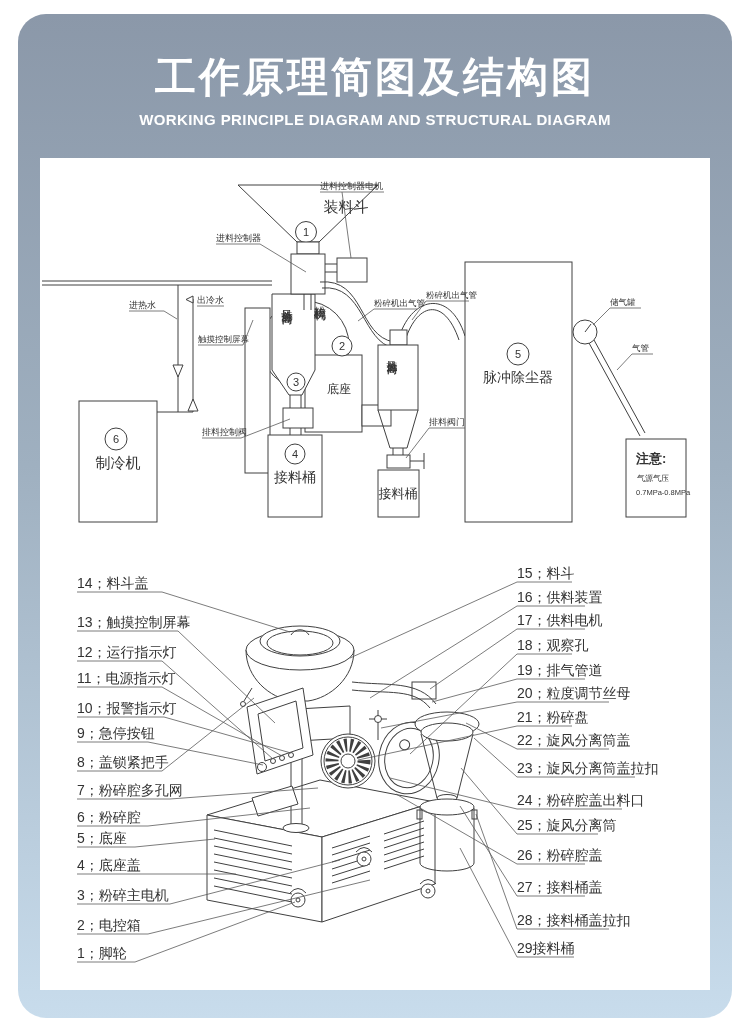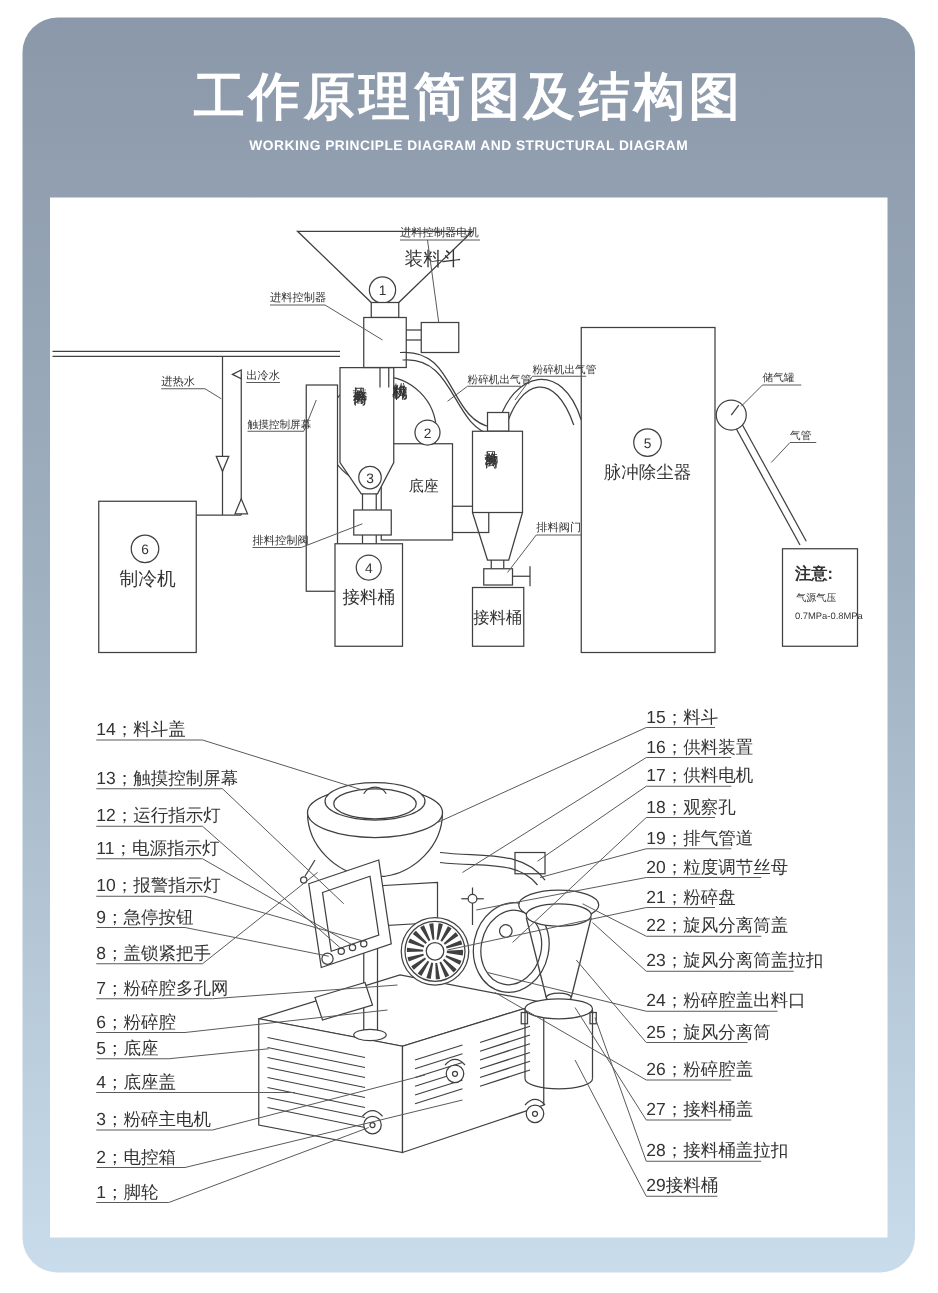--- a/index.html
+++ b/index.html
@@ -2,21 +2,21 @@
 <html><head>
 <meta charset="utf-8">
 <style>
   html,body{margin:0;padding:0;background:#ffffff;}
   .page{position:relative;width:750px;height:1034px;background:#ffffff;overflow:hidden;
         font-family:"Liberation Sans", sans-serif;}
   .frame{position:absolute;left:18px;top:14px;width:714px;height:1004px;border-radius:28px;
          background:linear-gradient(180deg,#8b98a9 0%,#9fb0c0 45%,#c8dcec 100%);}
   .title-block{position:absolute;left:0;top:36px;width:100%;text-align:center;color:#ffffff;}
   .title-block h1{margin:0;font-size:41px;font-weight:700;letter-spacing:3px;}
-  .subtitle{margin-top:6px;font-size:11px;font-weight:700;letter-spacing:.4px;}
+  .subtitle{margin-top:6px;font-size:15px;font-weight:700;letter-spacing:.4px;}
   .panel{position:absolute;left:22px;top:144px;width:670px;height:832px;background:#ffffff;}
   svg{display:block;}
   .ln{fill:none;stroke:#404040;stroke-width:1;}
   .wf{fill:#ffffff;stroke:#404040;stroke-width:1;}
   .ld{fill:none;stroke:#5a5a5a;stroke-width:.8;}
   .tri{fill:#ffffff;stroke:#404040;stroke-width:1;}
   .txt{fill:#333333;stroke:none;font-family:"Liberation Sans",sans-serif;}
   .vt{writing-mode:vertical-rl;text-orientation:upright;letter-spacing:1px;}
   .fins{fill:none;stroke:#404040;stroke-width:13;stroke-dasharray:2.5 3;}
 </style>

